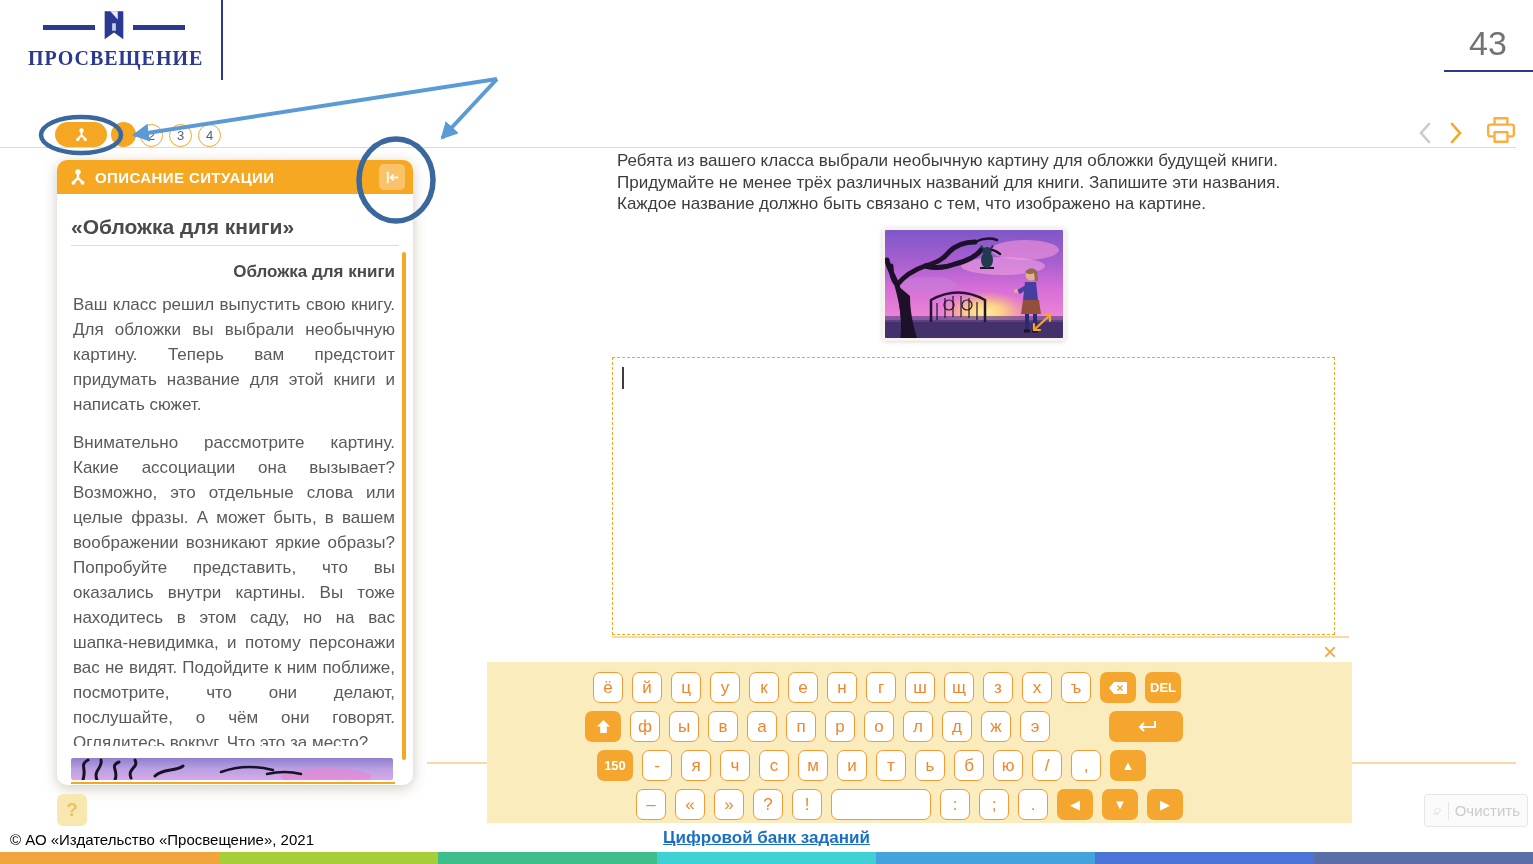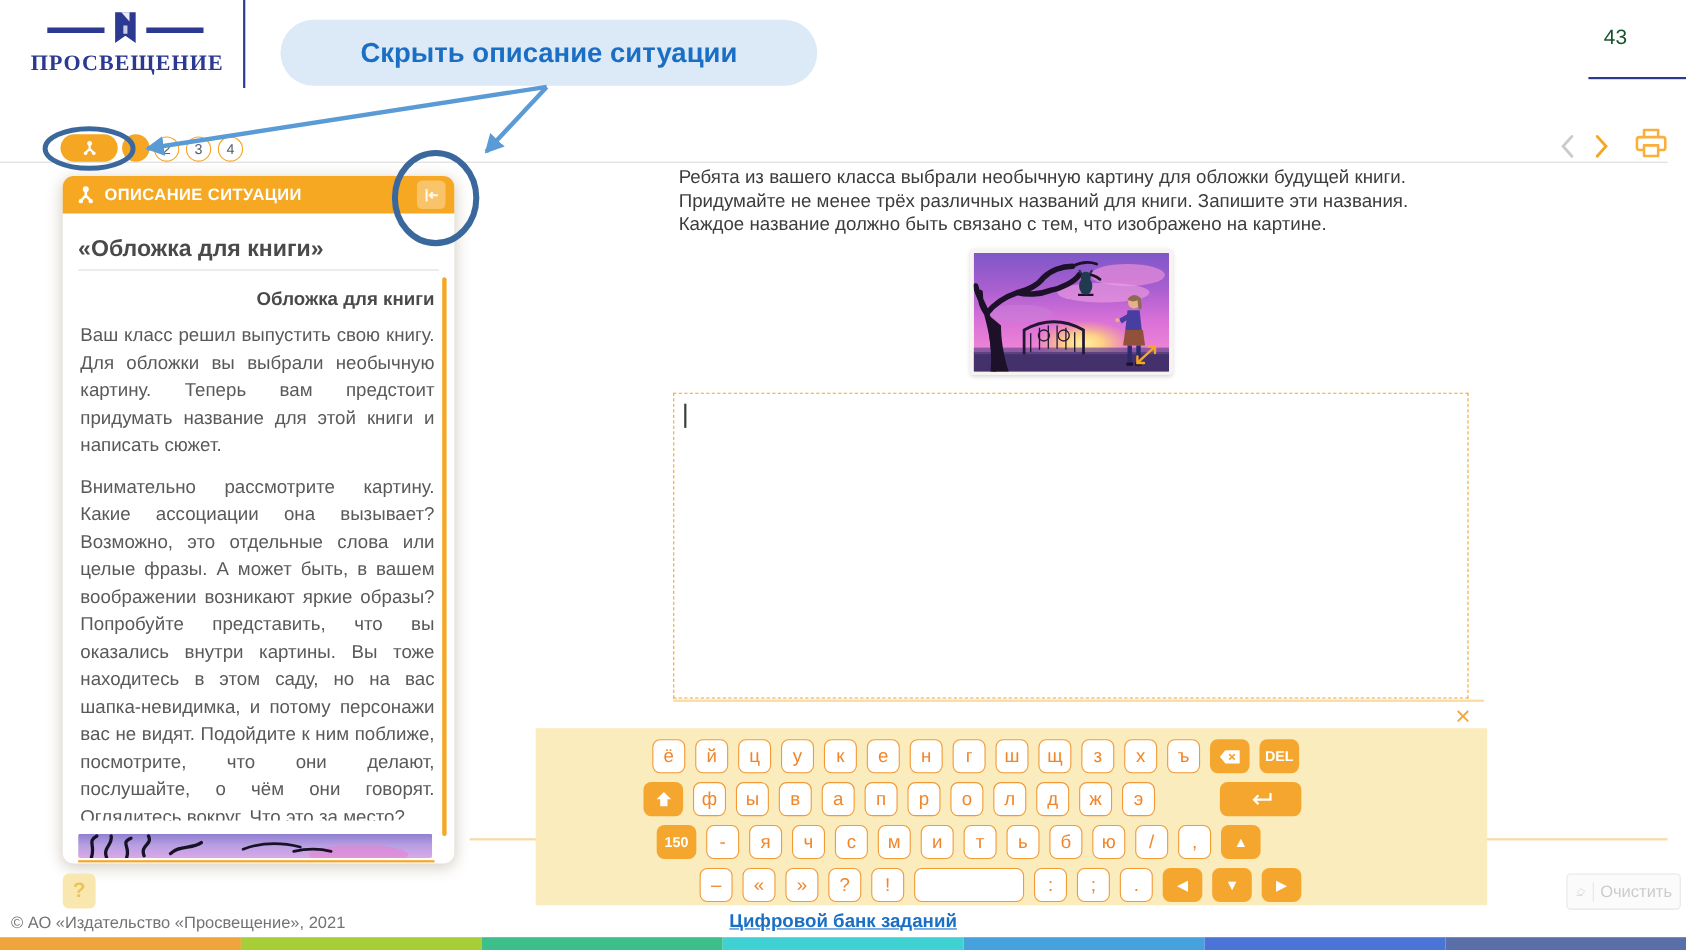--- a/index.html
+++ b/index.html
@@ -9,21 +9,21 @@
 
   
   .logo{left:28px;top:10px;width:172px;text-align:center;}
   .logo-bars{display:flex;align-items:center;justify-content:center;gap:5px;}
   .logo-bar{width:52px;height:5px;background:#2B3990;}
   .logo-text{font-family:"Liberation Serif",serif;font-weight:bold;font-size:20px;
              color:#2B3990;letter-spacing:1px;margin-top:3px;}
   .v-divider{left:221px;top:0;width:2px;height:80px;background:#2B3990;}
   .callout{left:255px;top:18px;width:488px;height:60px;background:#DCE9F6;border-radius:30px;
            display:flex;align-items:center;justify-content:center;font-size:25px;font-weight:bold;color:#1A6FC5;}
-  .page-number{left:1458px;top:24px;width:60px;text-align:left;font-size:19px;color:#14532d;}
+  .page-number{left:1458px;top:24px;width:60px;text-align:center;font-size:34px;color:#737373;}
   .page-underline{left:1444px;top:70px;width:89px;height:2px;background:#2B3990;}
 
   .nav-chevron{top:122px;width:16px;height:22px;display:flex;align-items:center;cursor:pointer;}
   .chev-left{left:1418px;} .chev-right{left:1450px;}
   .print-btn{left:1486px;top:116px;width:30px;height:30px;cursor:pointer;}
 
   .topline{left:0;top:147px;width:1516px;height:1px;background:#DBDBDB;}
 
   
   .tab-pill{left:55px;top:122px;width:52px;height:25px;background:#F5A623;border-radius:13px;
@@ -69,21 +69,21 @@
   .kb-r1{top:10px;left:106px;} .kb-r2{top:49px;left:98px;} .kb-r3{top:88px;left:110px;} .kb-r4{top:127px;left:149px;}
   .key{width:30px;height:31px;box-sizing:border-box;background:#fff;border:1.5px solid #F29A36;border-radius:7px;
        color:#F0862B;font-size:17px;display:flex;align-items:center;justify-content:center;cursor:pointer;flex:none;}
   .key-sp{width:36px;background:#F5A62F;border:none;color:#fff;}
   .key-del{font-size:13px;font-weight:bold;}
   .key-enter{width:74px;margin-left:50px;background:#F5A62F;border:none;}
   .key-space{width:100px;}
   .key-arrow{font-size:13px;}
 
   
-  .copyright{left:10px;top:831px;font-size:15px;color:#737373;}
+  .copyright{left:10px;top:831px;font-size:15px;color:#000000;}
   .bank-link-wrap{left:0;top:828px;width:100%;text-align:center;}
   .bank-link{color:#1A6FC5;font-weight:bold;font-size:17px;text-decoration:underline;cursor:pointer;}
   .clear-btn{left:1424px;top:794px;width:104px;height:33px;box-sizing:border-box;background:#FBFBFB;
              border:1px solid #E6E6E6;border-radius:4px;display:flex;align-items:center;gap:6px;
              padding:0 7px;color:#CBCCCE;font-size:15px;cursor:pointer;}
   .clear-sep{width:1px;height:18px;background:#E6E6E6;}
   .help-btn{left:57px;top:794px;width:30px;height:32px;background:#F8E8B0;border-radius:6px;color:#ECC25E;
             font-weight:bold;font-size:19px;display:flex;align-items:center;justify-content:center;cursor:pointer;}
   .stripe{left:0;bottom:0;width:100%;height:12px;display:flex;}
   .stripe > div{flex:1;}
@@ -103,21 +103,20 @@
         <path d="M5 1 H25 V31 L15 24 L5 31 Z" fill="#2B3990"></path>
         <path d="M11 1 L19 10 V1 Z" fill="#fff" opacity="0.9"></path>
         <path d="M13 14 h4 v8 h-4 z" fill="#fff" opacity="0.75"></path>
       </svg>
       <div class="logo-bar"></div>
     </div>
     <div class="logo-text">ПРОСВЕЩЕНИЕ</div>
   </div>
   <div class="abs v-divider"></div>
 
-  <div class="abs callout">Скрыть описание  ситуации</div>
 
   <div class="abs page-number">43</div>
   <div class="abs page-underline"></div>
 
   <div class="abs nav-chevron chev-left">
     <svg width="13" height="22" viewBox="0 0 13 22">
         <path d="M11 2 L3 11 L11 20" stroke="#CBCBCB" stroke-width="2.6" fill="none" stroke-linecap="round"></path>
       </svg>
   </div>
   <div class="abs nav-chevron chev-right">

